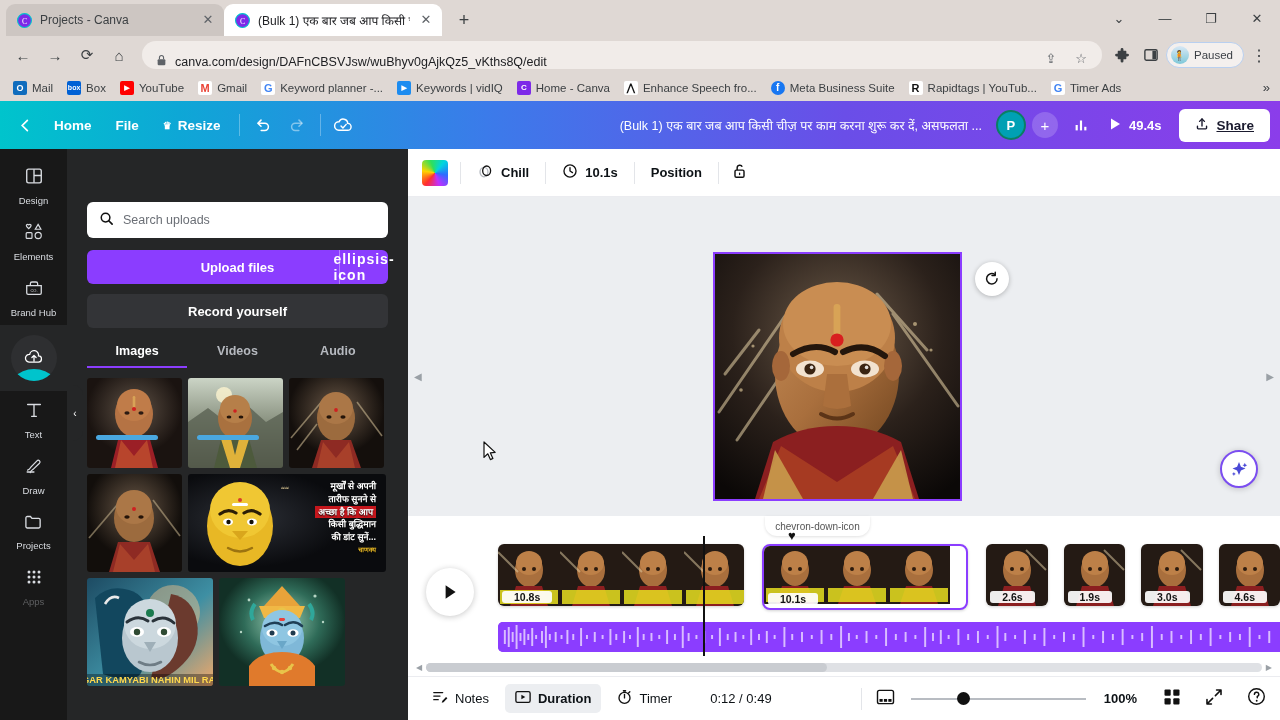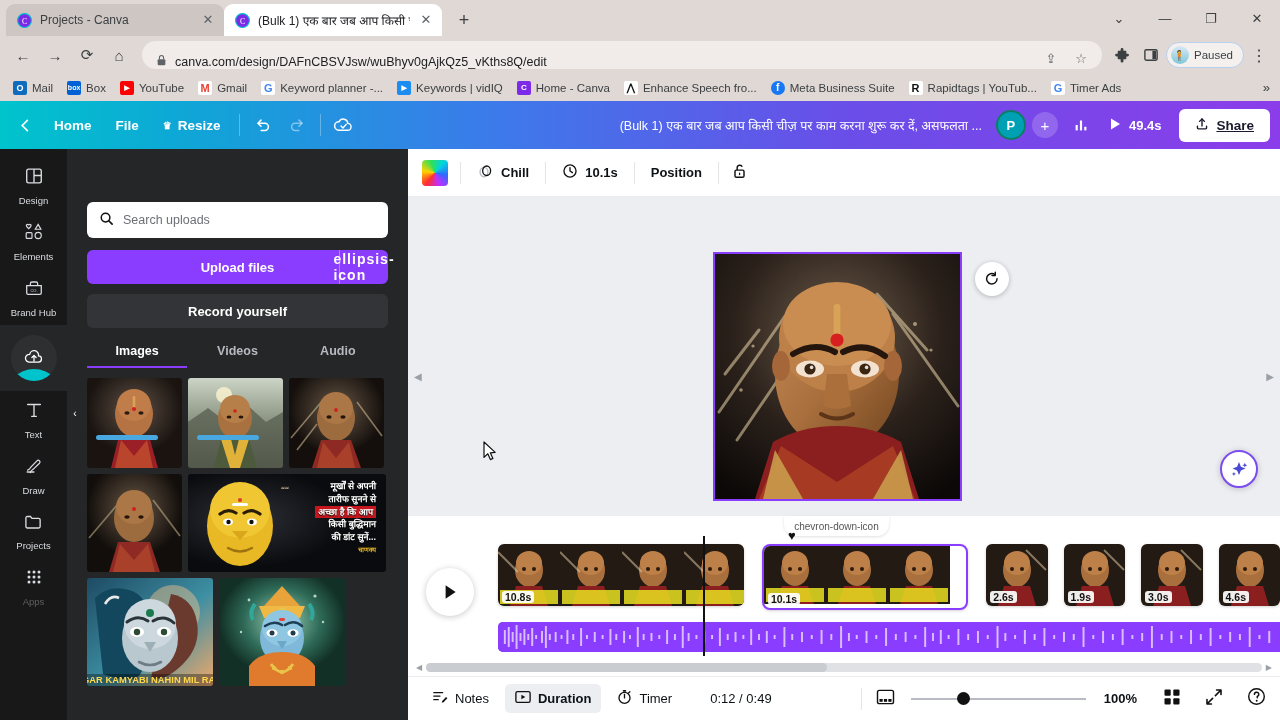--- a/index.html
+++ b/index.html
@@ -90,28 +90,28 @@
   .ctoolbar { height:48px; display:flex; align-items:center; gap:0; padding:0 14px; background:#fff; border-bottom:1px solid #ebecf0; }
   .ctool { display:flex;align-items:center;gap:7px;padding:6px 12px;border-radius:5px;font-size:13px;color:#0d1216;font-weight:bold;}
   .cdiv { width:1px;height:22px;background:#e3e5e9;margin:0 4px;}
   .rainbow { width:26px;height:26px;border-radius:4px;background:conic-gradient(from 220deg,#ff2e2e,#ffd400,#2ee05a,#00d4e0,#2e6bff,#c02eff,#ff2e2e);}
   .stage { flex:1; background:#eceef1; position:relative; overflow:hidden; }
   .pageframe { position:absolute; left:305px; top:55px; width:249px; height:249px; border:2px solid #8b3dff; background:#000; }
   .pageframe img, .pageframe .art { width:100%; height:100%; }
 
   
   .timeline { height: 160px; background:#fff; position:relative; }
-  .tltabs { position:absolute; left:376px; top:0; width:105px; height:20px; background:#fff; border-radius:0 0 12px 12px; box-shadow:0 1px 3px rgba(0,0,0,.12); display:flex; align-items:center; justify-content:center; }
+  .tltabs { position:absolute; left:357px; top:0; width:105px; height:20px; background:#fff; border-radius:0 0 12px 12px; box-shadow:0 1px 3px rgba(0,0,0,.12); display:flex; align-items:center; justify-content:center; }
   .heartmark { position:absolute; left:380px; top:12px; color:#111; font-size:13px; }
   .playcircle { position:absolute; left:18px; top:52px; width:48px;height:48px;border-radius:50%;background:#fff;box-shadow:0 1px 6px rgba(0,0,0,.22);display:flex;align-items:center;justify-content:center;}
   .strip { position:absolute; left:90px; top:28px; right:0; height:70px; display:flex; gap:0; align-items:flex-start; }
   .clipgroup { display:flex; background:#fafafa; border-radius:6px; box-shadow:0 1px 3px rgba(0,0,0,.18); overflow:hidden; position:relative; }
   .clipgroup.selected { border:2px solid #8b3dff; border-radius:8px; background:#fff; }
   .frame { width:62px; height:62px; position:relative; overflow:hidden; flex:none; }
-  .dur { position:absolute; left:4px; bottom:3px; font-size:10.5px; font-weight:bold; color:#111; background:rgba(255,255,255,.92); border-radius:3px; padding:0 3px; }
+  .dur { position:absolute; left:4px; bottom:3px; font-size:10.5px; font-weight:bold; color:#111; background:rgba(255,255,255,.92); border-radius:3px; padding:0 12px; }
   .audiotrack { position:absolute; left:90px; right:0; top:106px; height:30px; background:#8b3dff; border-radius:5px 0 0 5px; overflow:hidden; }
   .playhead { position:absolute; left:295px; top:20px; width:1.5px; height:120px; background:#111; }
   .hscroll { position:absolute; left:8px; right:8px; bottom:4px; height:9px; display:flex; align-items:center; gap:4px; }
   .hscroll .bar { flex:1; height:9px; background:#dfe1e5; border-radius:5px; position:relative;}
   .hscroll .bar i { position:absolute; left:0; top:0; bottom:0; width:48%; background:#c9ccd1; border-radius:5px; }
 
   .statusbar { height:44px; background:#fff; border-top:1px solid #ebecf0; display:flex; align-items:center; padding:0 14px; gap:6px; }
   .sbtn { display:flex;align-items:center;gap:7px;padding:6px 10px;border-radius:5px;font-size:13px;color:#0d1216;}
   .sbtn.active { background:#eceef1; font-weight:bold; }
   .timecode { font-size:13px; color:#0d1216; margin-left:22px; }

